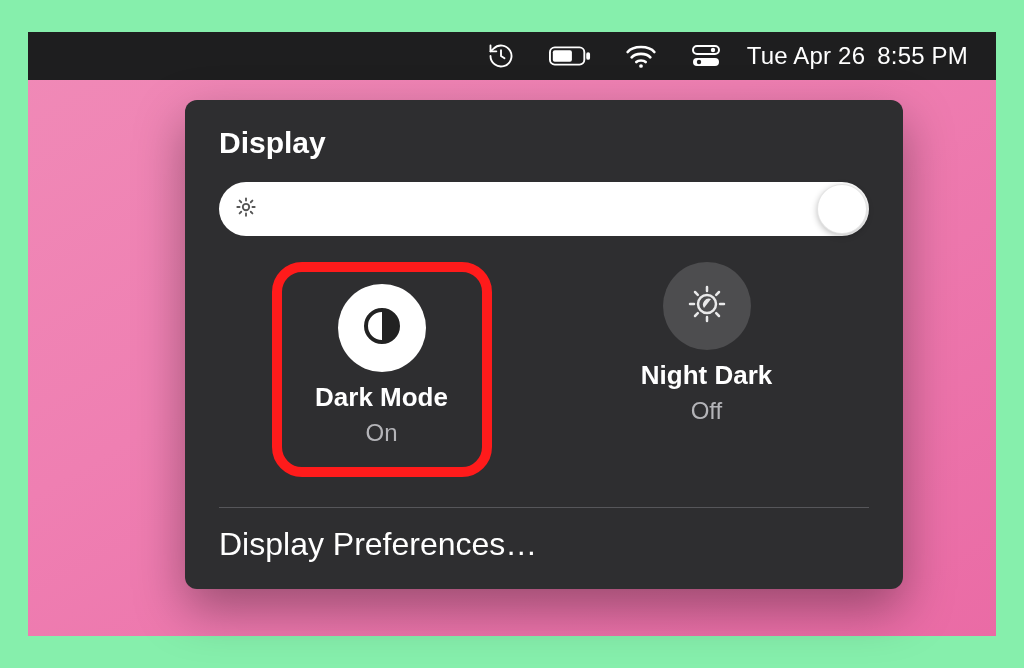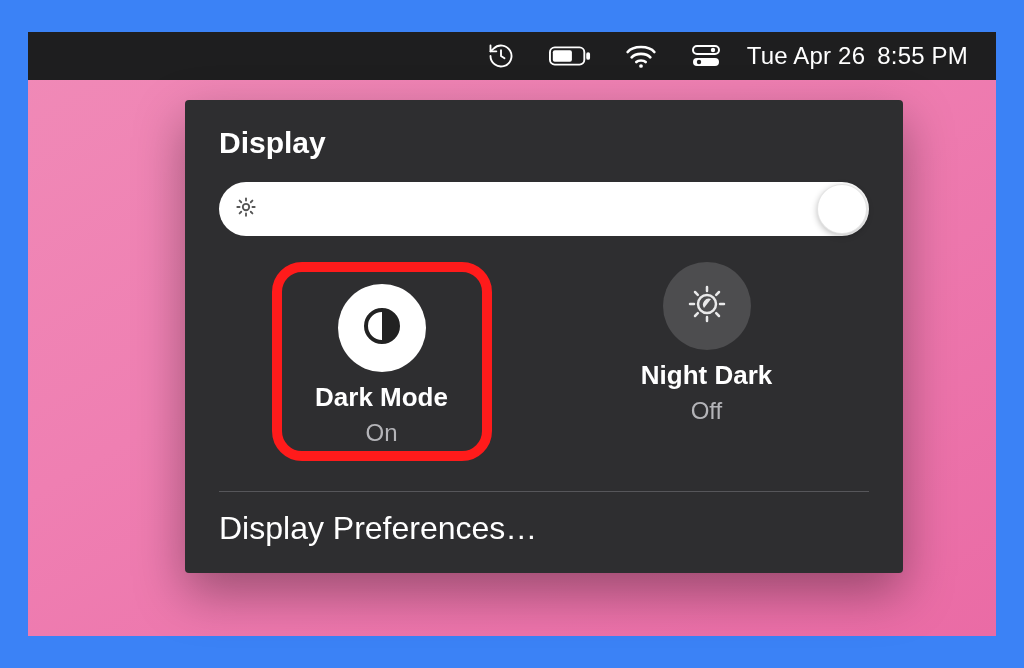--- a/index.html
+++ b/index.html
@@ -6,21 +6,21 @@
     html, body {
       width: 1024px;
       height: 668px;
       overflow: hidden;
       font-family: -apple-system, "Helvetica Neue", Arial, sans-serif;
       background: #000;
     }
     .frame {
       width: 1024px;
       height: 668px;
-      background: #3b82f6;
+      background: #86efac;
       padding: 32px 28px;
     }
     .inner {
       width: 100%;
       height: 100%;
       background: linear-gradient(150deg, #f08ab7 0%, #ef7fb2 40%, #ea6ba5 100%);
       position: relative;
     }
     .menubar {
       position: absolute;
@@ -49,21 +49,21 @@
       gap: 12px;
     }
     .menubar svg { display: block; }
 
     .panel {
       position: absolute;
       top: 68px;
       left: 157px;
       width: 718px;
       background: #2e2e30;
-      border-radius: 4px;
+      border-radius: 12px;
       padding: 26px 34px 20px;
       box-shadow: 0 20px 50px rgba(0,0,0,.35);
     }
     .panel-title {
       color: #fff;
       font-size: 30px;
       font-weight: 700;
       margin-bottom: 22px;
     }
     .brightness {
@@ -125,21 +125,21 @@
       font-weight: 700;
     }
     .mode-status {
       color: #b4b4b8;
       font-size: 24px;
       margin-top: -4px;
     }
     .highlight {
       border: 10px solid #ff1b1b;
       border-radius: 30px;
-      padding: 12px 24px 4px;
+      padding: 12px 24px 20px;
     }
     .divider {
       height: 1px;
       background: #56565a;
       margin-bottom: 18px;
     }
     .prefs {
       color: #fff;
       font-size: 32px;
       font-weight: 500;

